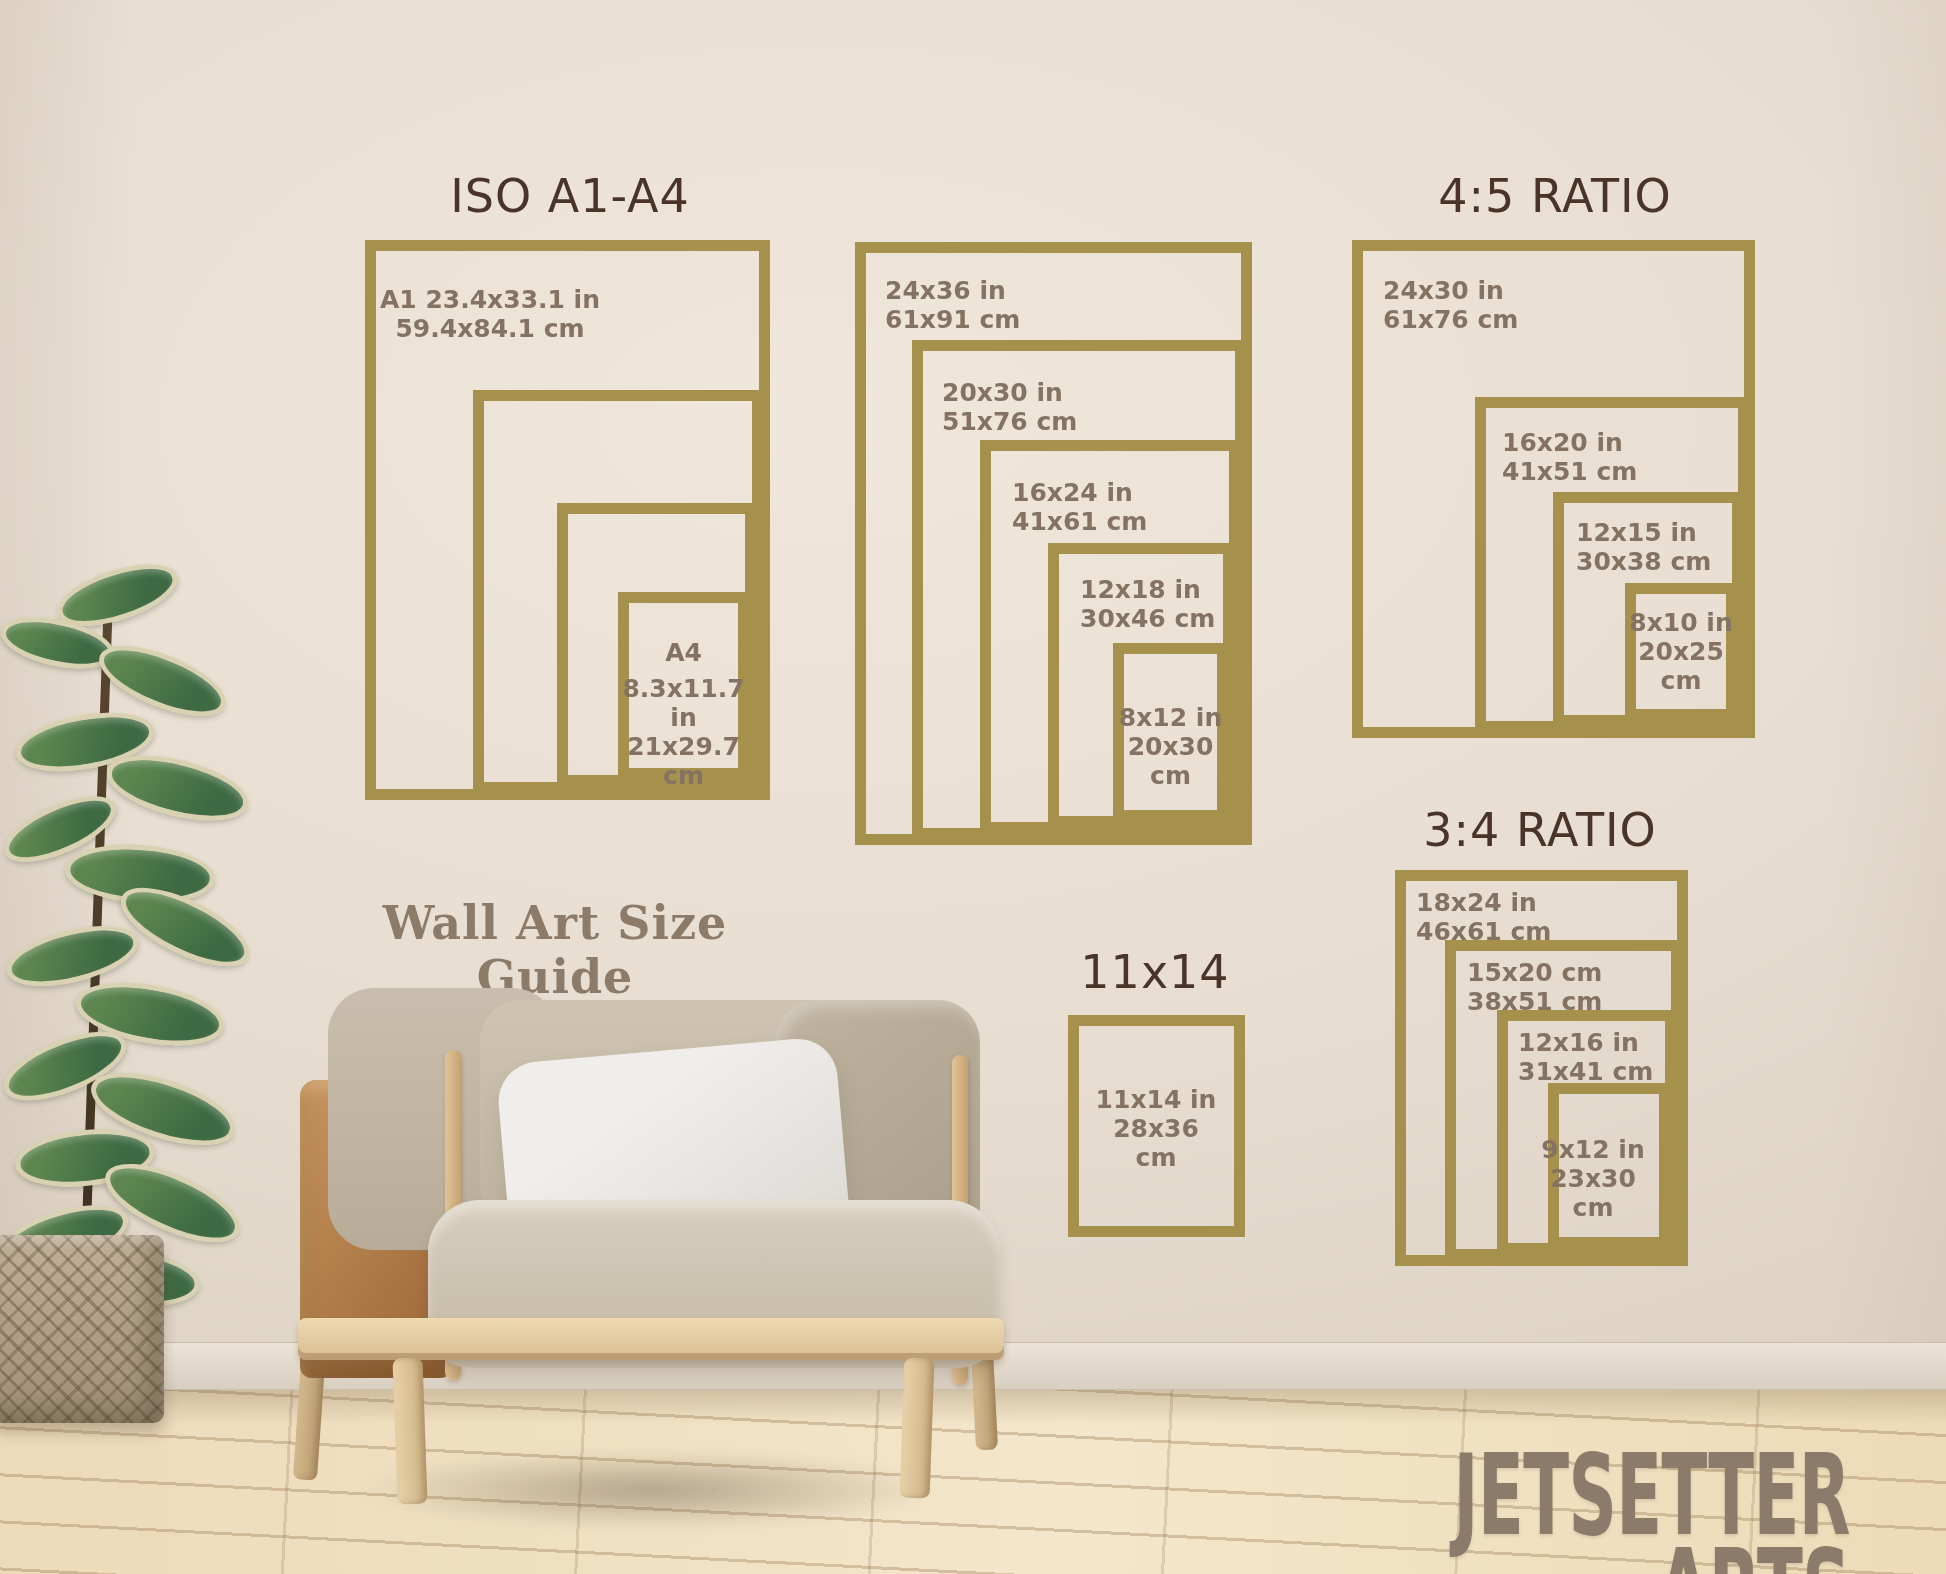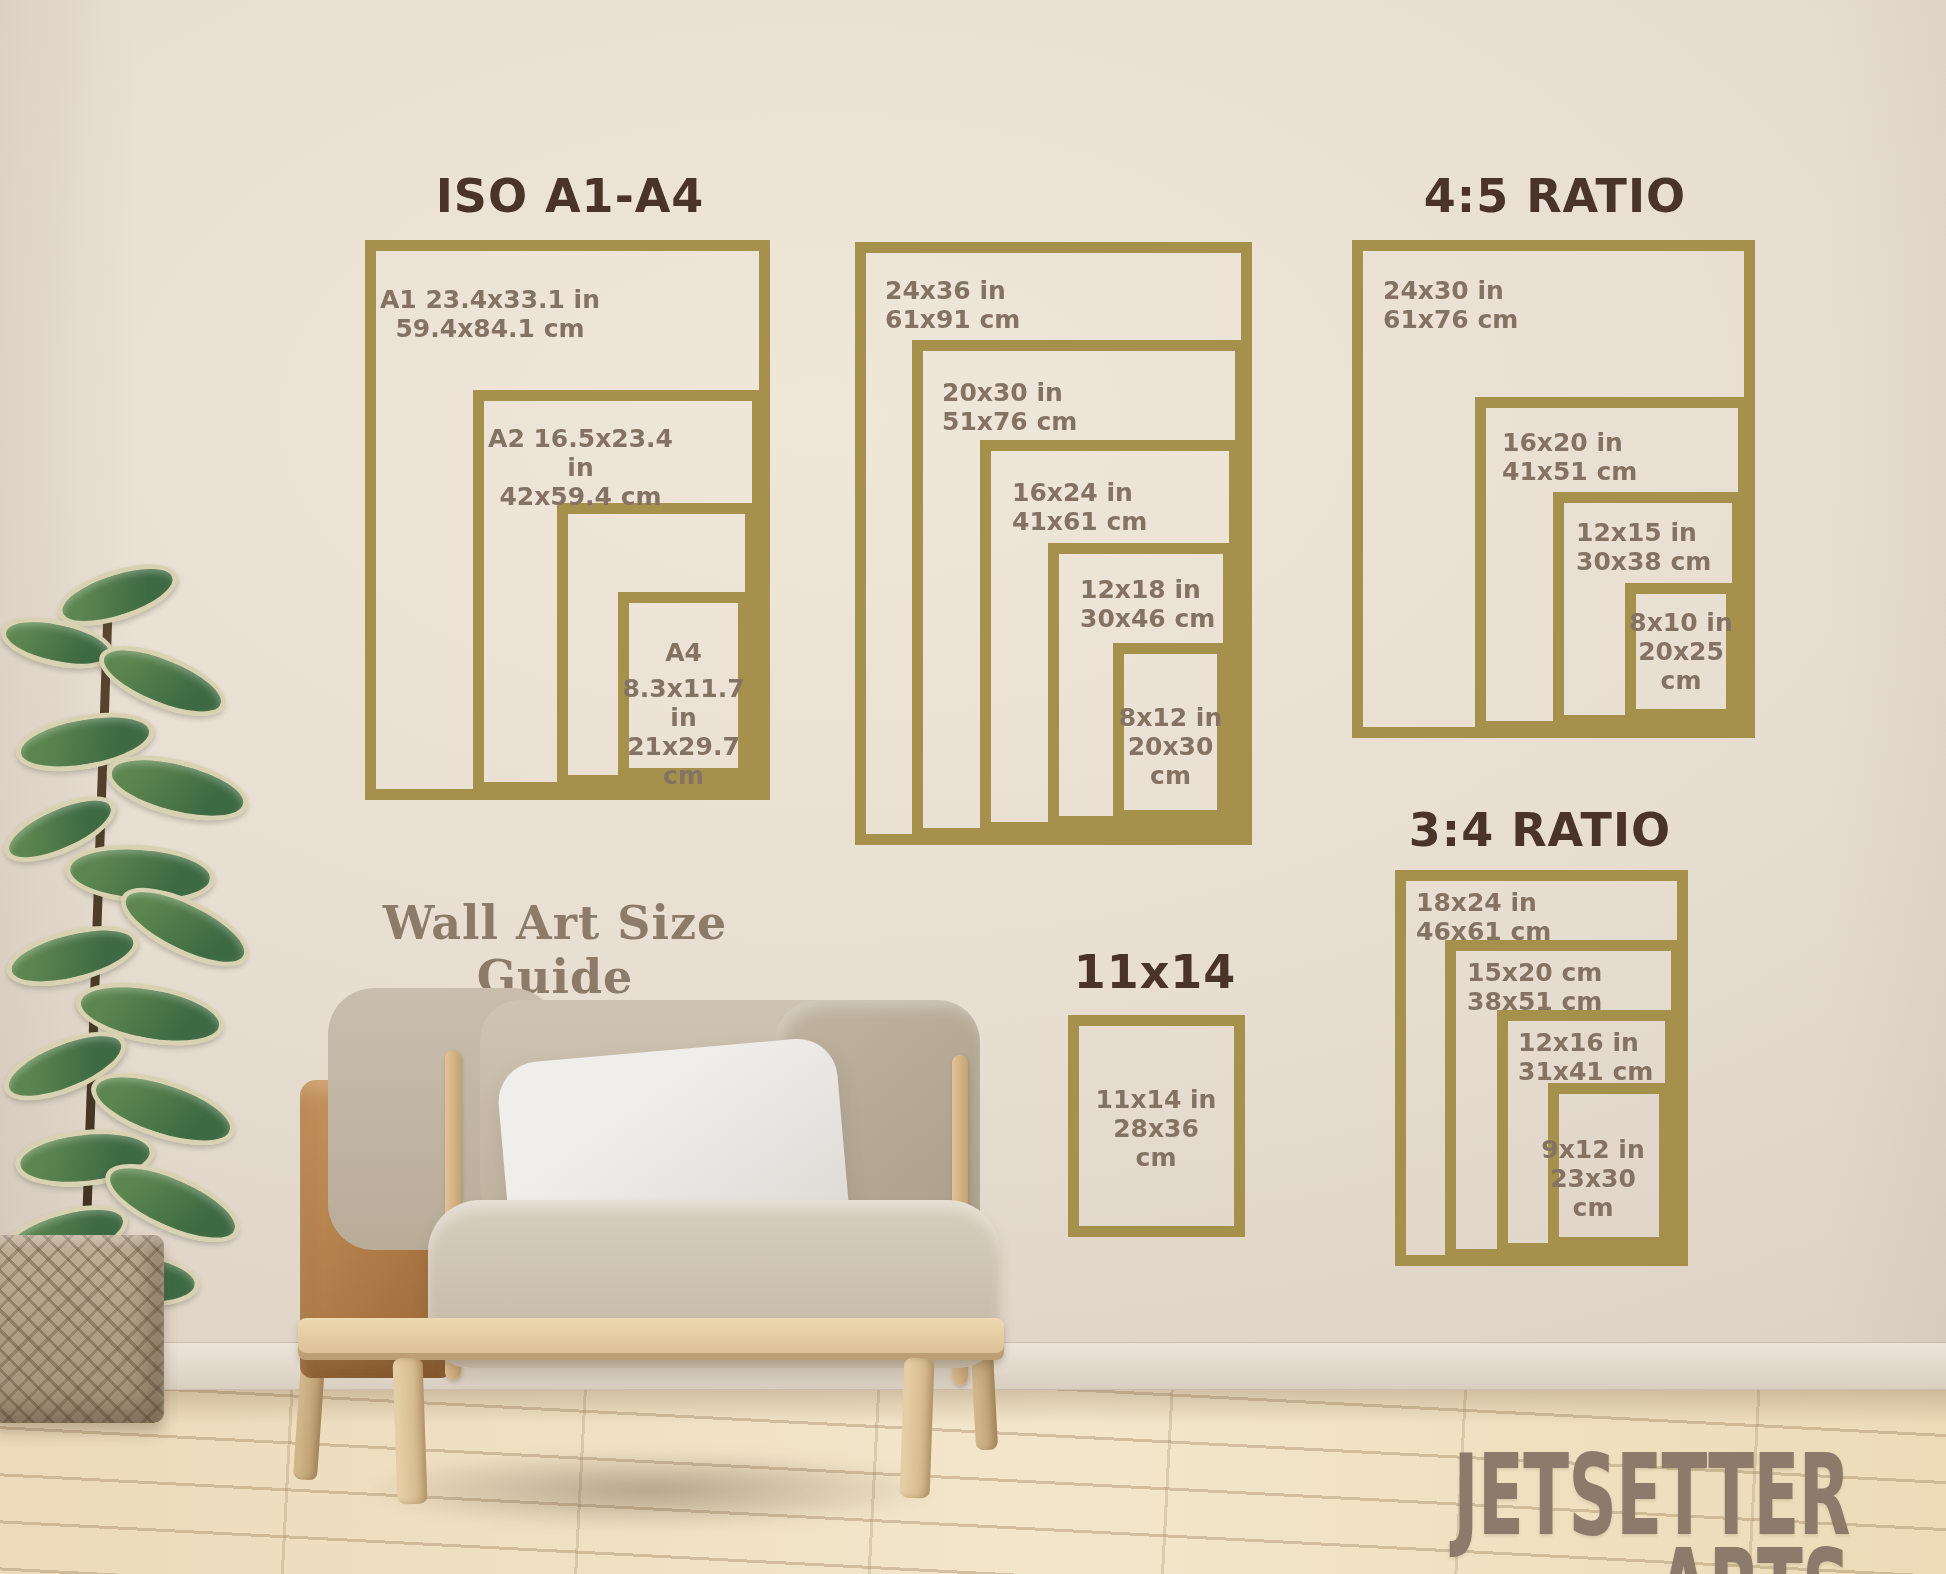--- a/index.html
+++ b/index.html
@@ -25,21 +25,21 @@
     background-image:
       repeating-linear-gradient(183deg, rgba(255,255,255,0) 0 44px, rgba(150,118,78,.34) 44px 47px),
       repeating-linear-gradient(93deg, rgba(130,100,65,0) 0 290px, rgba(130,100,65,.20) 290px 293px),
       linear-gradient(90deg,#ecdaba,#f3e6ca 55%,#eddbb8);}
   .floor::before{content:"";position:absolute;left:0;top:0;width:100%;height:34px;
     background:linear-gradient(rgba(115,90,60,.25),rgba(115,90,60,0));}
 
   
   .sg{position:absolute;}
   .sg-title{position:absolute;left:0;right:0;text-align:center;
-    font-size:46px;font-weight:bold;letter-spacing:1px;color:var(--title-brown);line-height:1.05;}
+    font-size:46px;font-weight:normal;letter-spacing:1px;color:var(--title-brown);line-height:1.05;}
   .frame{position:absolute;border:11px solid var(--gold);}
   .label{position:absolute;font-size:25px;font-weight:bold;color:var(--label-gray);line-height:1.16;}
   .label.center{text-align:center;}
   .label.gap-first > div:first-child{margin-bottom:7px;}
 
   
   .caption{position:absolute;left:330px;top:896px;width:450px;text-align:center;
     font-family:"DejaVu Serif","Liberation Serif",serif;font-weight:bold;
     font-size:46px;color:var(--caption-color);letter-spacing:1px;}
   .brand{position:absolute;left:1150px;top:1448px;width:700px;text-align:right;
@@ -100,24 +100,20 @@
     <section class="sg" style="left:340px;top:165px;width:460px;height:670px">
       <h2 class="sg-title" style="top:7px">ISO A1-A4</h2>
       <div class="frame" style="left:25px;top:75px;width:405px;height:560px"></div>
       <div class="frame" style="left:133px;top:225px;width:290px;height:403px"></div>
       <div class="frame" style="left:217px;top:338px;width:199px;height:283px"></div>
       <div class="frame" style="left:278px;top:427px;width:131px;height:187px"></div>
       <div class="label center" style="left:25px;top:120px;width:250px">
           <div>A1 23.4x33.1 in</div>
           <div>59.4x84.1 cm</div>
         </div>
-      <div class="label center" style="left:133px;top:259px;width:215px">
-          <div>A2 16.5x23.4 in</div>
-          <div>42x59.4 cm</div>
-        </div>
       <div class="label center gap-first" style="left:278px;top:473px;width:131px">
           <div>A4</div>
           <div>8.3x11.7 in</div>
           <div>21x29.7</div>
           <div>cm</div>
         </div>
     </section>
 
     <section class="sg" style="left:830px;top:165px;width:450px;height:700px">
       <div class="frame" style="left:25px;top:77px;width:397px;height:603px"></div>

